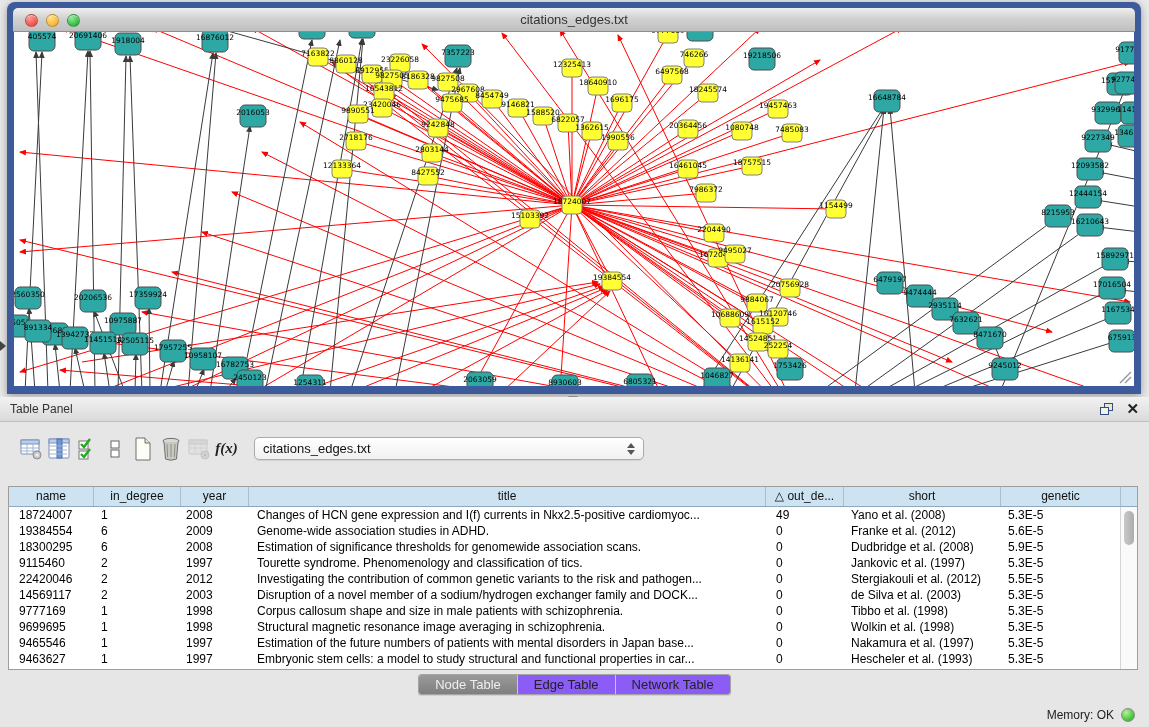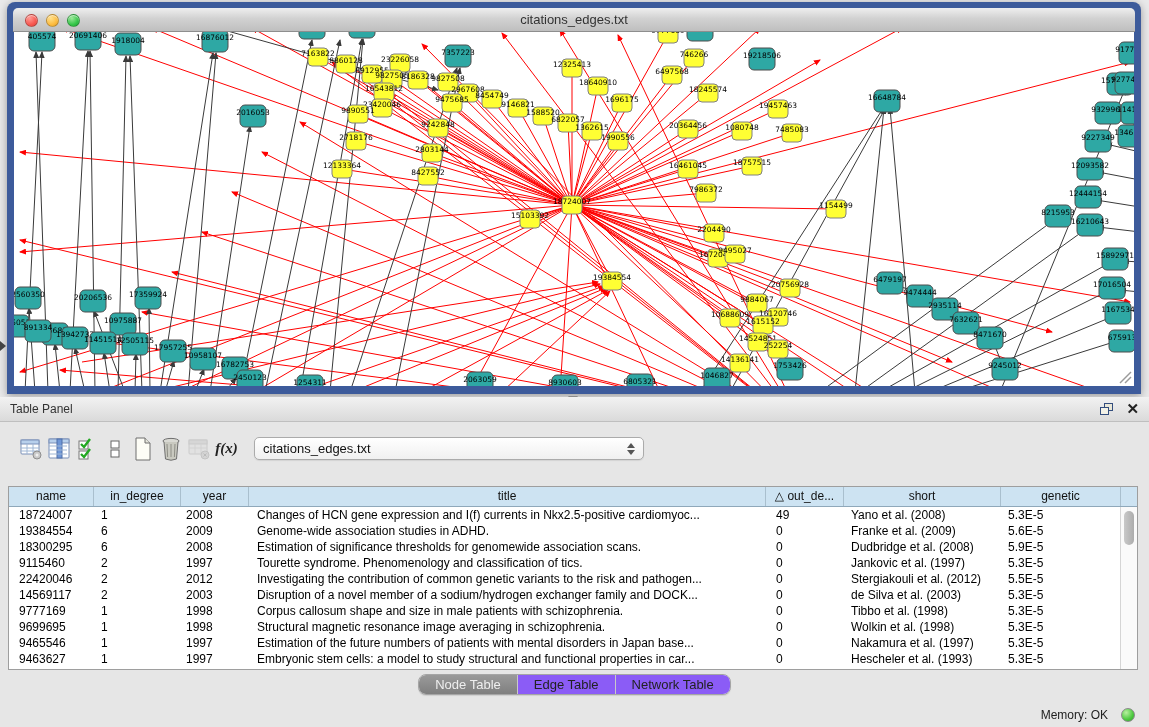--- a/index.html
+++ b/index.html
@@ -63,29 +63,29 @@
   .gc { font-size:12px; color:#000; line-height:16px; white-space:nowrap; overflow:hidden; }
   .c0{width:85px; padding-left:10px;} .c1{width:87px; padding-left:7px;} .c2{width:68px; padding-left:5px;}
   .c3{width:517px; padding-left:8px;} .c4{width:78px; padding-left:10px;} .c5{width:157px; padding-left:7px;}
   .c6{width:120px; padding-left:7px;}
   .gh.c0,.gh.c1,.gh.c2,.gh.c3,.gh.c4,.gh.c5,.gh.c6{ padding-left:0; }
   .vscroll { position:absolute; right:0; top:20px; bottom:0; width:17px; background:#FAFAFA; border-left:1px solid #D5D5D5; }
   .vthumb { position:absolute; left:3px; top:4px; width:10px; height:34px; background:linear-gradient(90deg,#C9C9C9,#ACACAC); border-radius:5px; }
 
   
   .tabs { position:absolute; left:0; top:277px; width:1149px; display:flex; justify-content:center; }
-  .seg { display:flex; height:21px; border:1px solid #A5A5A5; border-radius:8px; overflow:hidden;
+  .seg { display:flex; height:21px; border:1px solid #A5A5A5; border-radius:3px; overflow:hidden;
     background:#fff; box-shadow:0 1px 1px rgba(0,0,0,.1); }
   .seg button { border:none; background:#8b5cf6; font-family:"Liberation Sans",sans-serif; font-size:13px;
     color:#222; padding:0 16px; border-right:1px solid #C9C9C9; cursor:default; }
   .seg button:last-child { border-right:none; }
   .seg button.active { background:linear-gradient(#9A9A9A,#7F7F7F); color:#EFEFEF; }
 
   
-  .statusbar { position:absolute; right:14px; bottom:5px; display:flex; align-items:center; gap:13px; }
+  .statusbar { position:absolute; right:14px; bottom:5px; display:flex; align-items:center; gap:7px; }
   .statusbar span { font-size:12px; color:#222; }
   .led { width:14px; height:14px; border-radius:50%; border:1px solid #8A8A8A;
     background:radial-gradient(circle at 35% 30%, #B8F0A0, #4CC93F 60%, #2E9E2B); }
 </style>
 </head>
 <body>
 
 <div class="net-window">
   <div class="titlebar">
     <div class="traffic">
@@ -779,21 +779,21 @@
           <div class="gc c4">49</div>
           <div class="gc c5">Yano et al. (2008)</div>
           <div class="gc c6">5.3E-5</div>
         </div>
         <div class="grid-row">
           <div class="gc c0">19384554</div>
           <div class="gc c1">6</div>
           <div class="gc c2">2009</div>
           <div class="gc c3">Genome-wide association studies in ADHD.</div>
           <div class="gc c4">0</div>
-          <div class="gc c5">Franke et al. (2009)</div>
+          <div class="gc c5">Franke et al. (2012)</div>
           <div class="gc c6">5.6E-5</div>
         </div>
         <div class="grid-row">
           <div class="gc c0">18300295</div>
           <div class="gc c1">6</div>
           <div class="gc c2">2008</div>
           <div class="gc c3">Estimation of significance thresholds for genomewide association scans.</div>
           <div class="gc c4">0</div>
           <div class="gc c5">Dudbridge et al. (2008)</div>
           <div class="gc c6">5.9E-5</div>

